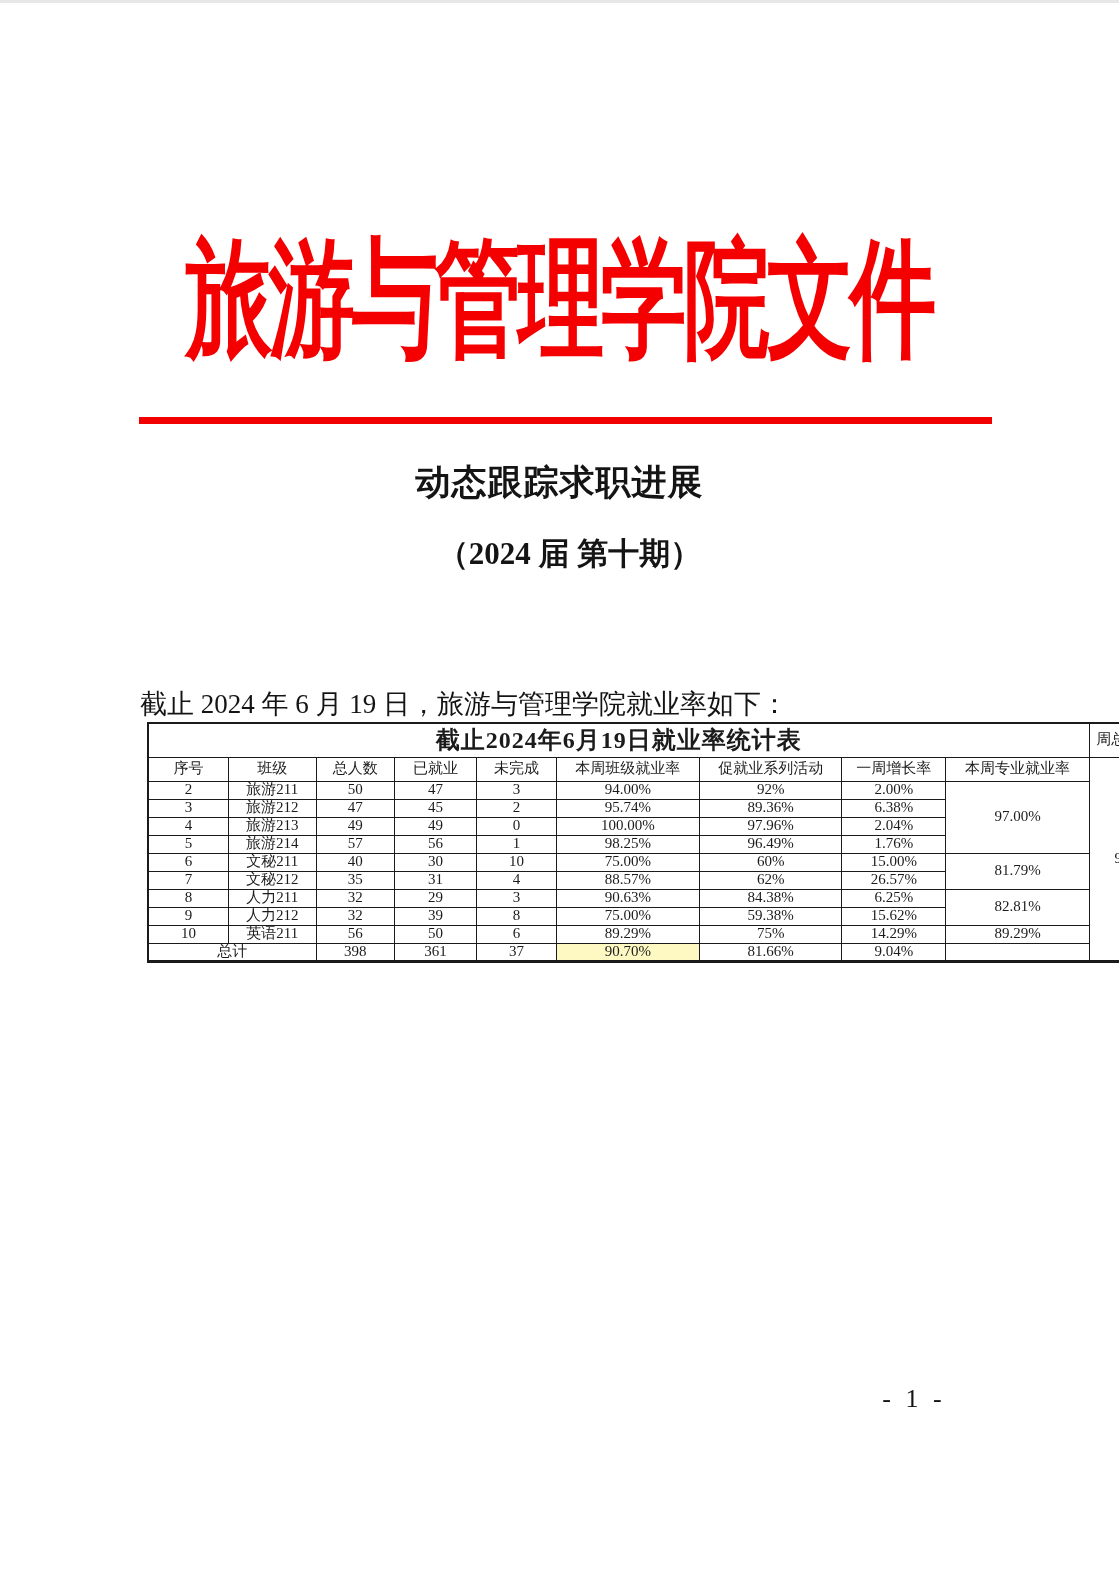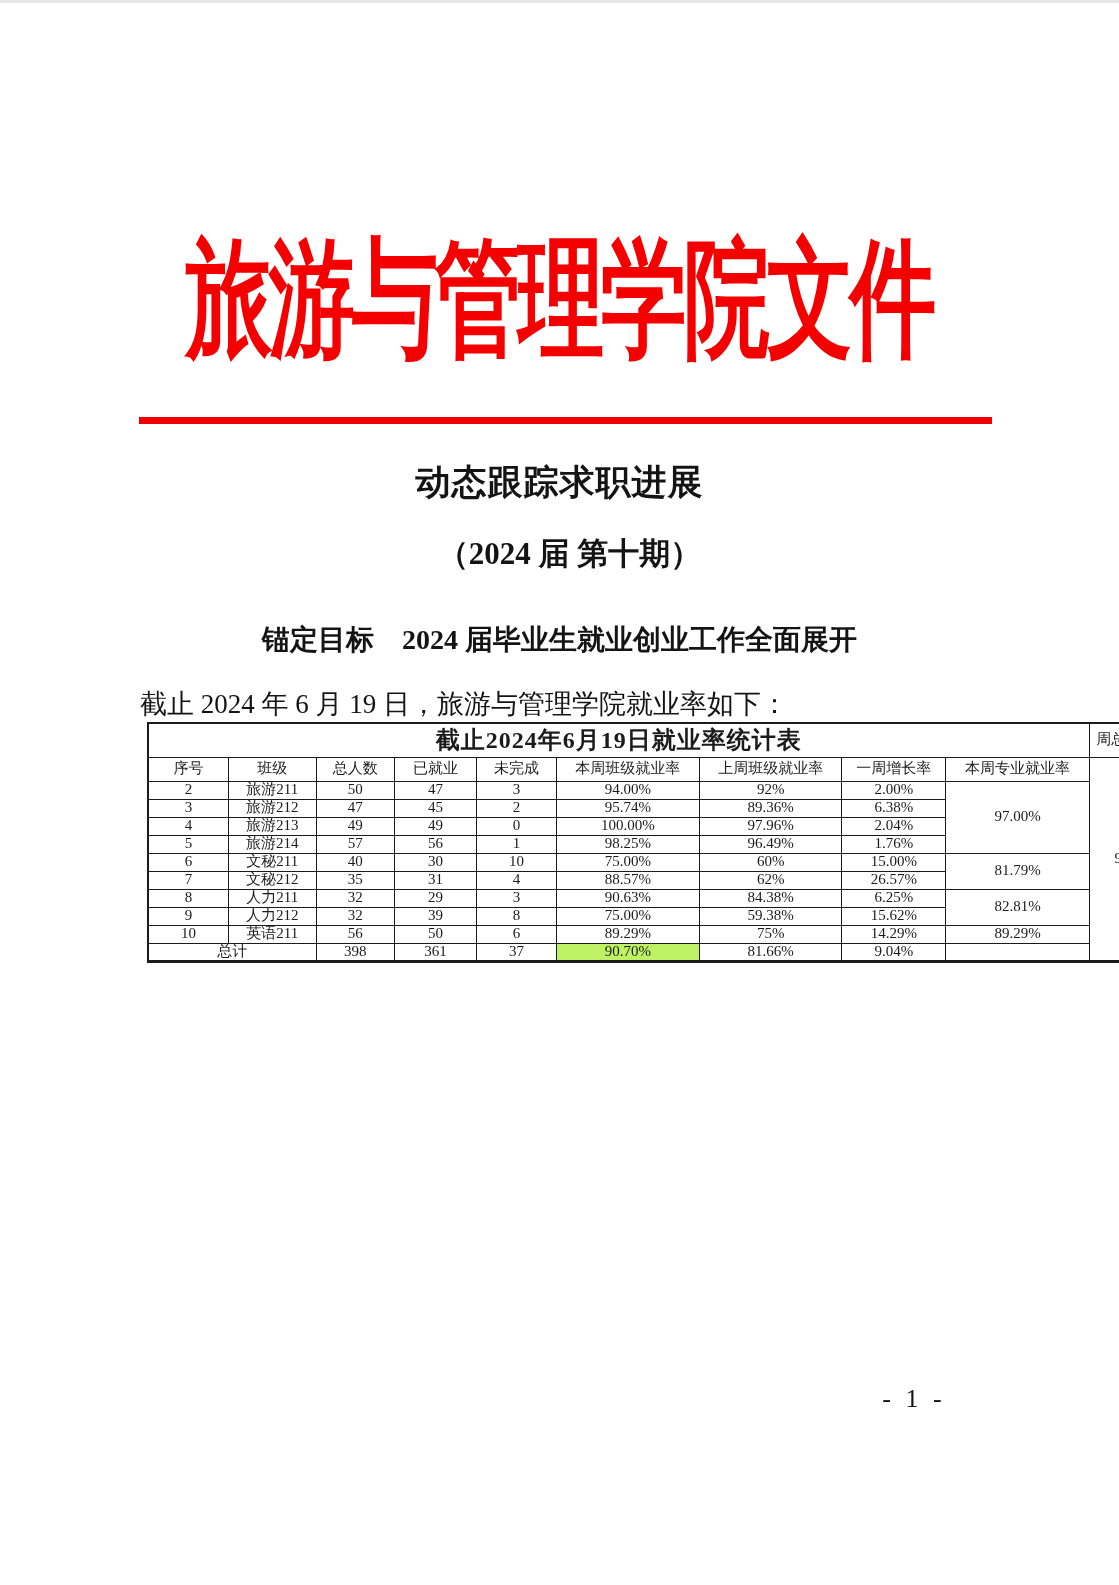--- a/index.html
+++ b/index.html
@@ -92,21 +92,21 @@
     overflow: hidden;
     color: #1b1b1b;
   }
   table.emp-table td.tbl-title {
     font-size: 24px;
     font-weight: bold;
     height: 34px;
     letter-spacing: 1px;
   }
   table.emp-table td.hdr { height: 24px; }
-  table.emp-table td.hl { background: #bef264; margin-left: 17px; }
+  table.emp-table td.hl { background: #fef9c3; margin-left: 17px; }
 
   .body-para {
     position: absolute;
     left: 140px; top: 979px;
     width: 853px;
     font-size: 28px;
     line-height: 57.5px;
     text-align: justify;
     text-indent: 2em;
     letter-spacing: 0.5px;
@@ -122,21 +122,20 @@
   }
 </style>
 </head>
 <body>
 
 <div class="page">
   <div class="banner">旅游与管理学院文件</div>
   <div class="red-line"></div>
   <div class="doc-title">动态跟踪求职进展</div>
   <div class="doc-subtitle">（2024 届 第十期）</div>
-  <div class="section-heading">锚定目标　2024 届毕业生就业创业工作全面展开</div>
   <div class="intro">截止 2024 年 6 月 19 日，旅游与管理学院就业率如下：</div>
   <table class="emp-table">
       <colgroup>
         <col style="width: 7.8%;">
         <col style="width: 8.5%;">
         <col style="width: 7.6%;">
         <col style="width: 8%;">
         <col style="width: 7.7%;">
         <col style="width: 13.9%;">
         <col style="width: 13.8%;">
@@ -149,21 +148,21 @@
           <td class="tbl-title" colspan="9">截止2024年6月19日就业率统计表</td>
           <td>周总增长率</td>
         </tr>
         <tr>
           <td class="hdr">序号</td>
           <td class="hdr">班级</td>
           <td class="hdr">总人数</td>
           <td class="hdr">已就业</td>
           <td class="hdr">未完成</td>
           <td class="hdr">本周班级就业率</td>
-          <td class="hdr">上周班级就业率</td>
+          <td class="hdr">促就业系列活动</td>
           <td class="hdr">一周增长率</td>
           <td class="hdr">本周专业就业率</td>
           <td rowspan="11">9.04%</td>
         </tr>
         <tr>
           <td>2</td>
           <td>旅游211</td>
           <td>50</td>
           <td>47</td>
           <td>3</td>

